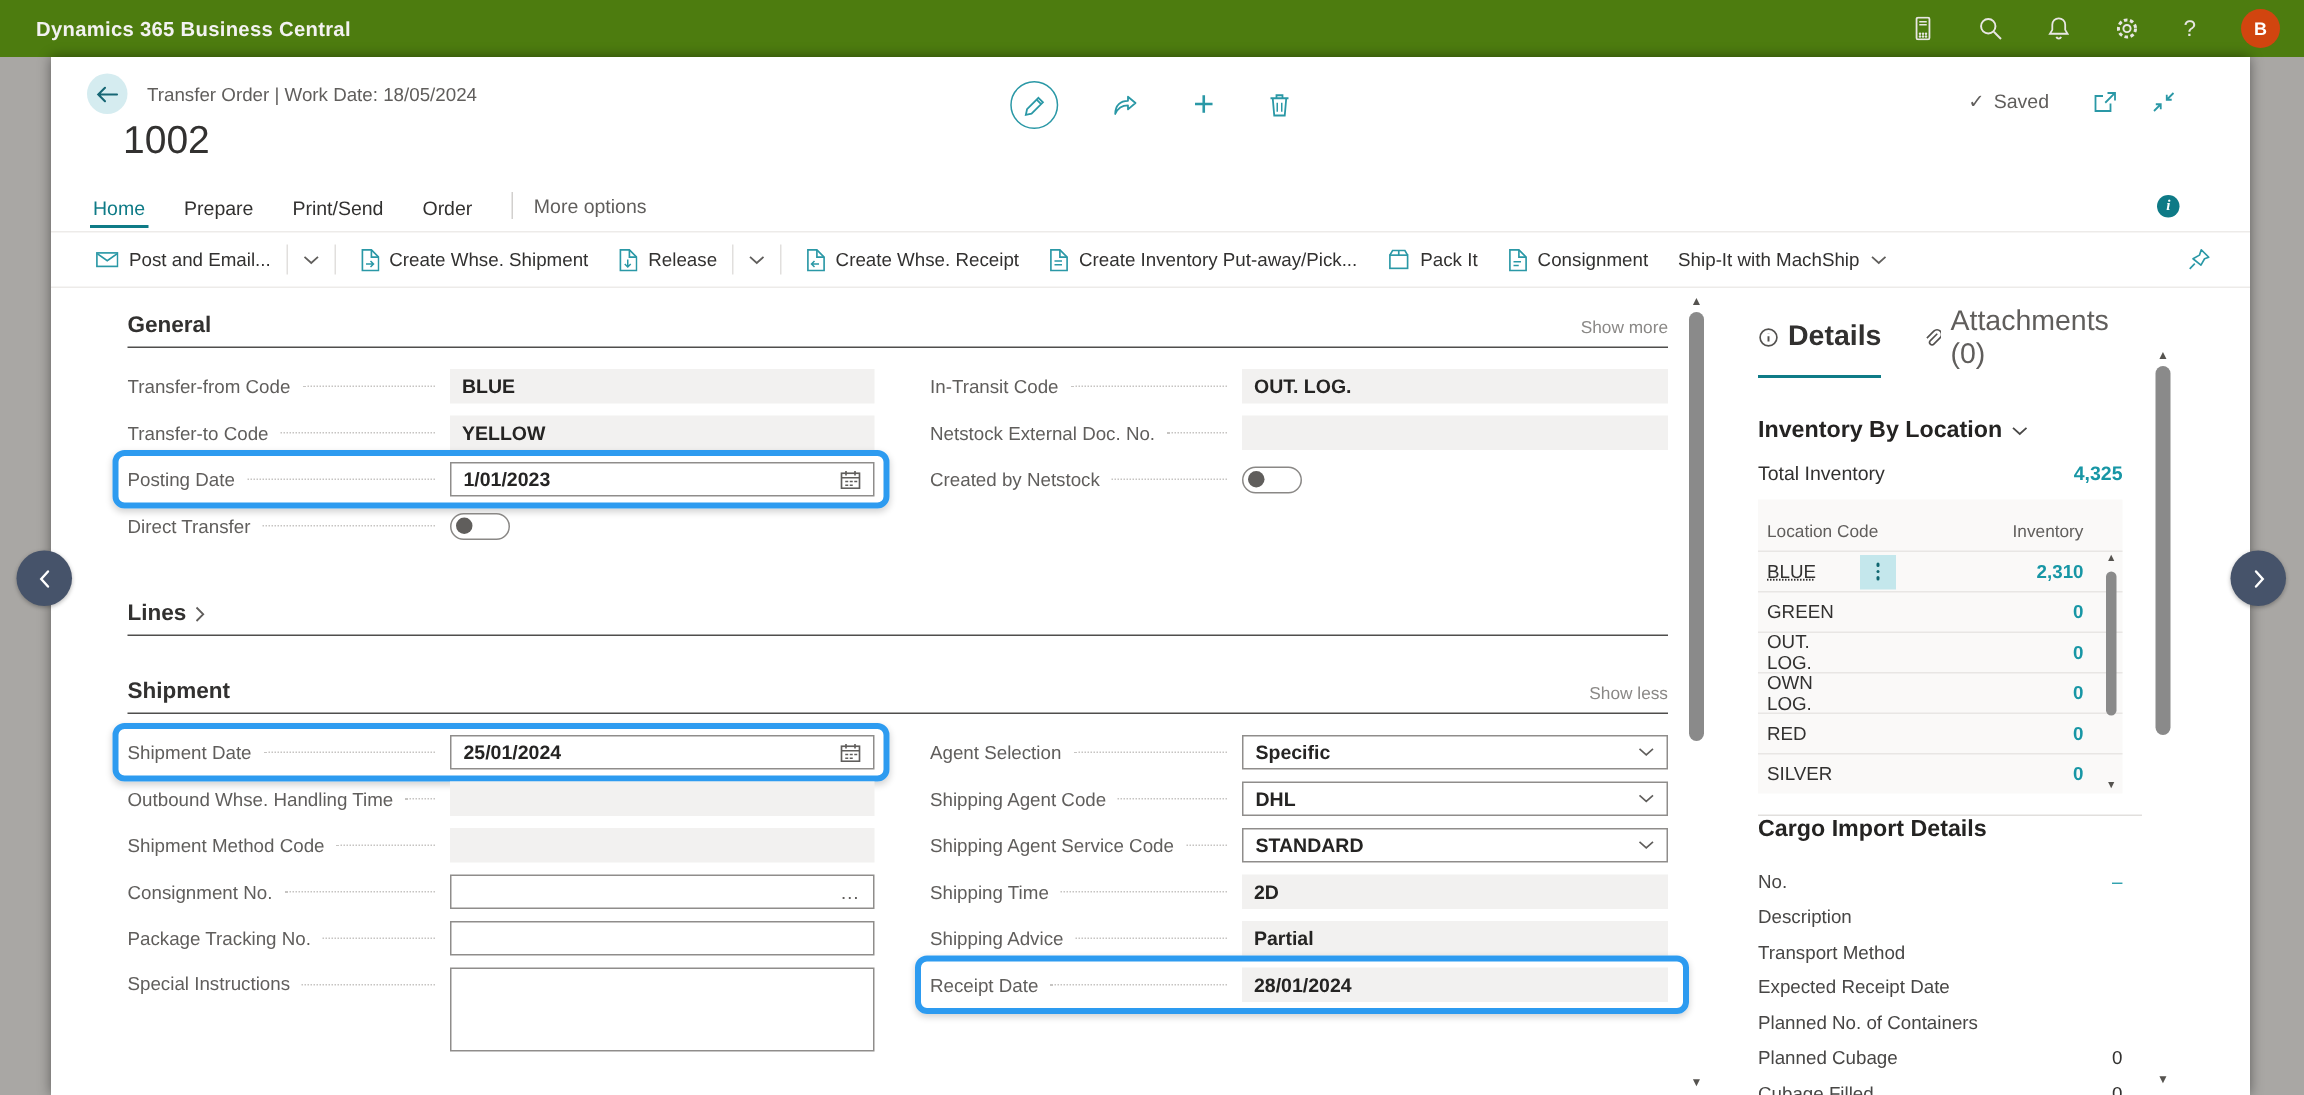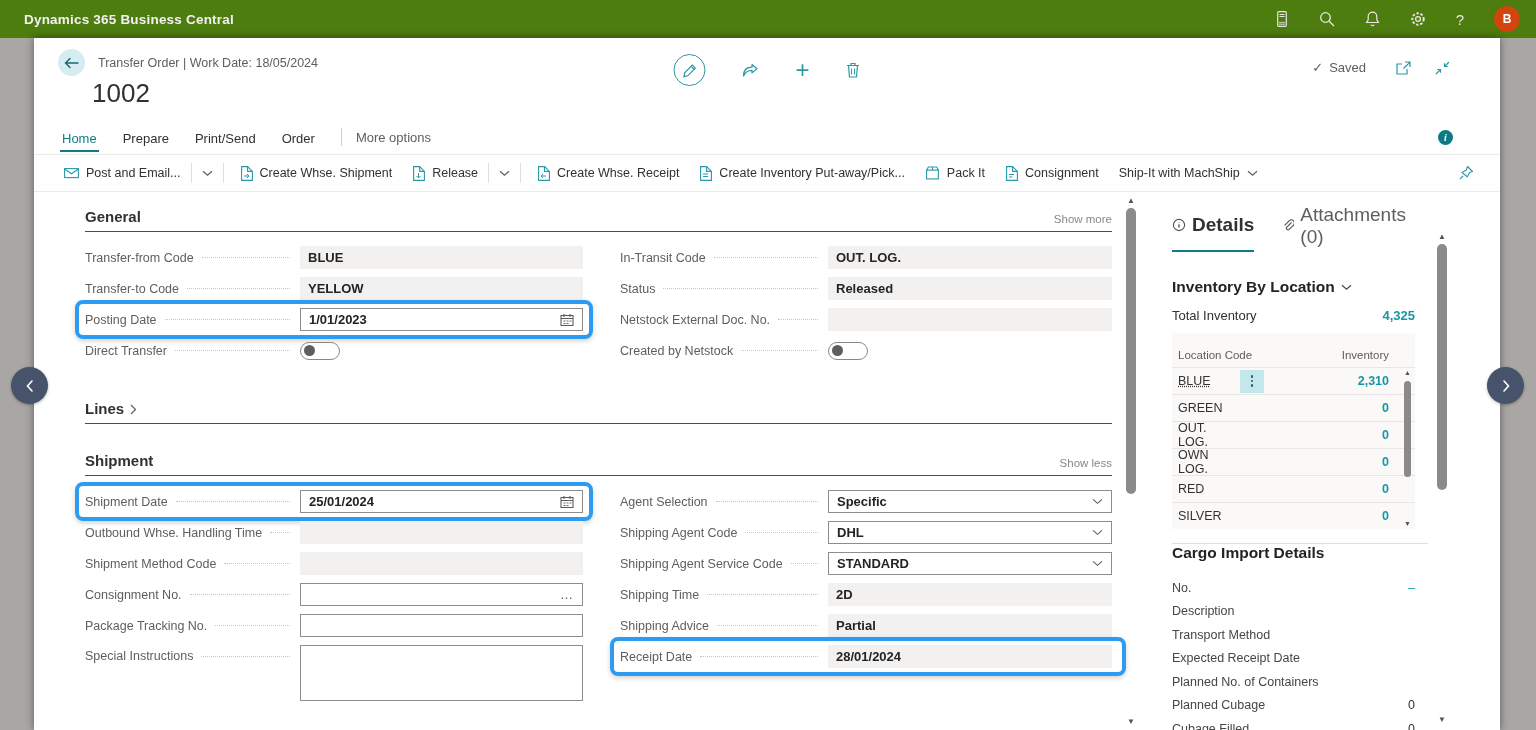--- a/index.html
+++ b/index.html
@@ -17,21 +17,21 @@
   
   .stage { position:relative; height:692px; background:#a9a7a4; }
   .card { position:absolute; left:34px; top:0; width:1466px; height:692px; background:#fff; box-shadow:0 0 8px rgba(0,0,0,.45); overflow:hidden; }
   .nav-circle { position:absolute; top:329px; width:37px; height:37px; border-radius:50%; background:#46536a; display:flex; align-items:center; justify-content:center; cursor:pointer; z-index:6; box-shadow:0 1px 3px rgba(0,0,0,.3); }
   .nav-left { left:11px; } .nav-right { right:12px; }
 
   
   .card-header { height:82px; position:relative; }
   .back-btn { position:absolute; left:24px; top:11px; width:27px; height:27px; border-radius:50%; background:#d5ecf0; color:#176775; display:flex; align-items:center; justify-content:center; cursor:pointer; }
   .breadcrumb { position:absolute; left:64px; top:18px; font-size:12.5px; color:#605e5c; }
-  .page-title { position:absolute; left:58px; top:40px; font-size:26px; color:#323130; font-weight:400; }
+  .page-title { position:absolute; left:48px; top:40px; font-size:26px; color:#323130; font-weight:400; }
   .hdr-center { position:absolute; left:50%; transform:translateX(-50%); top:16px; display:flex; align-items:center; gap:36px; color:#2a98a6; }
   .circle-btn { width:32px; height:32px; border:1.5px solid #2a98a6; border-radius:50%; display:flex; align-items:center; justify-content:center; cursor:pointer; }
   .hicon { cursor:pointer; }
   .plus-glyph { font-size:24px; font-weight:300; line-height:1; cursor:pointer; }
   .hdr-right { position:absolute; right:50px; top:22px; display:flex; align-items:center; gap:24px; }
   .saved { display:flex; align-items:center; gap:6px; color:#605e5c; font-size:13px; margin-right:6px; }
   .saved .chk { color:#605e5c; font-size:13px; }
   .teal-ic { color:#2a98a6; cursor:pointer; }
 
   
@@ -398,27 +398,20 @@
             <div class="fcol rgt">
               <div class="frow">
                 <div class="flabel">
                     <span>In-Transit Code</span>
                     <span class="dots"></span>
                   </div>
                 <div class="ctl ro">OUT. LOG.</div>
               </div>
               <div class="frow">
                 <div class="flabel">
-                    <span>Status</span>
-                    <span class="dots"></span>
-                  </div>
-                <div class="ctl ro">Released</div>
-              </div>
-              <div class="frow">
-                <div class="flabel">
                     <span>Netstock External Doc. No.</span>
                     <span class="dots"></span>
                   </div>
                 <div class="ctl ro"></div>
               </div>
               <div class="frow">
                 <div class="flabel">
                     <span>Created by Netstock</span>
                     <span class="dots"></span>
                   </div>

